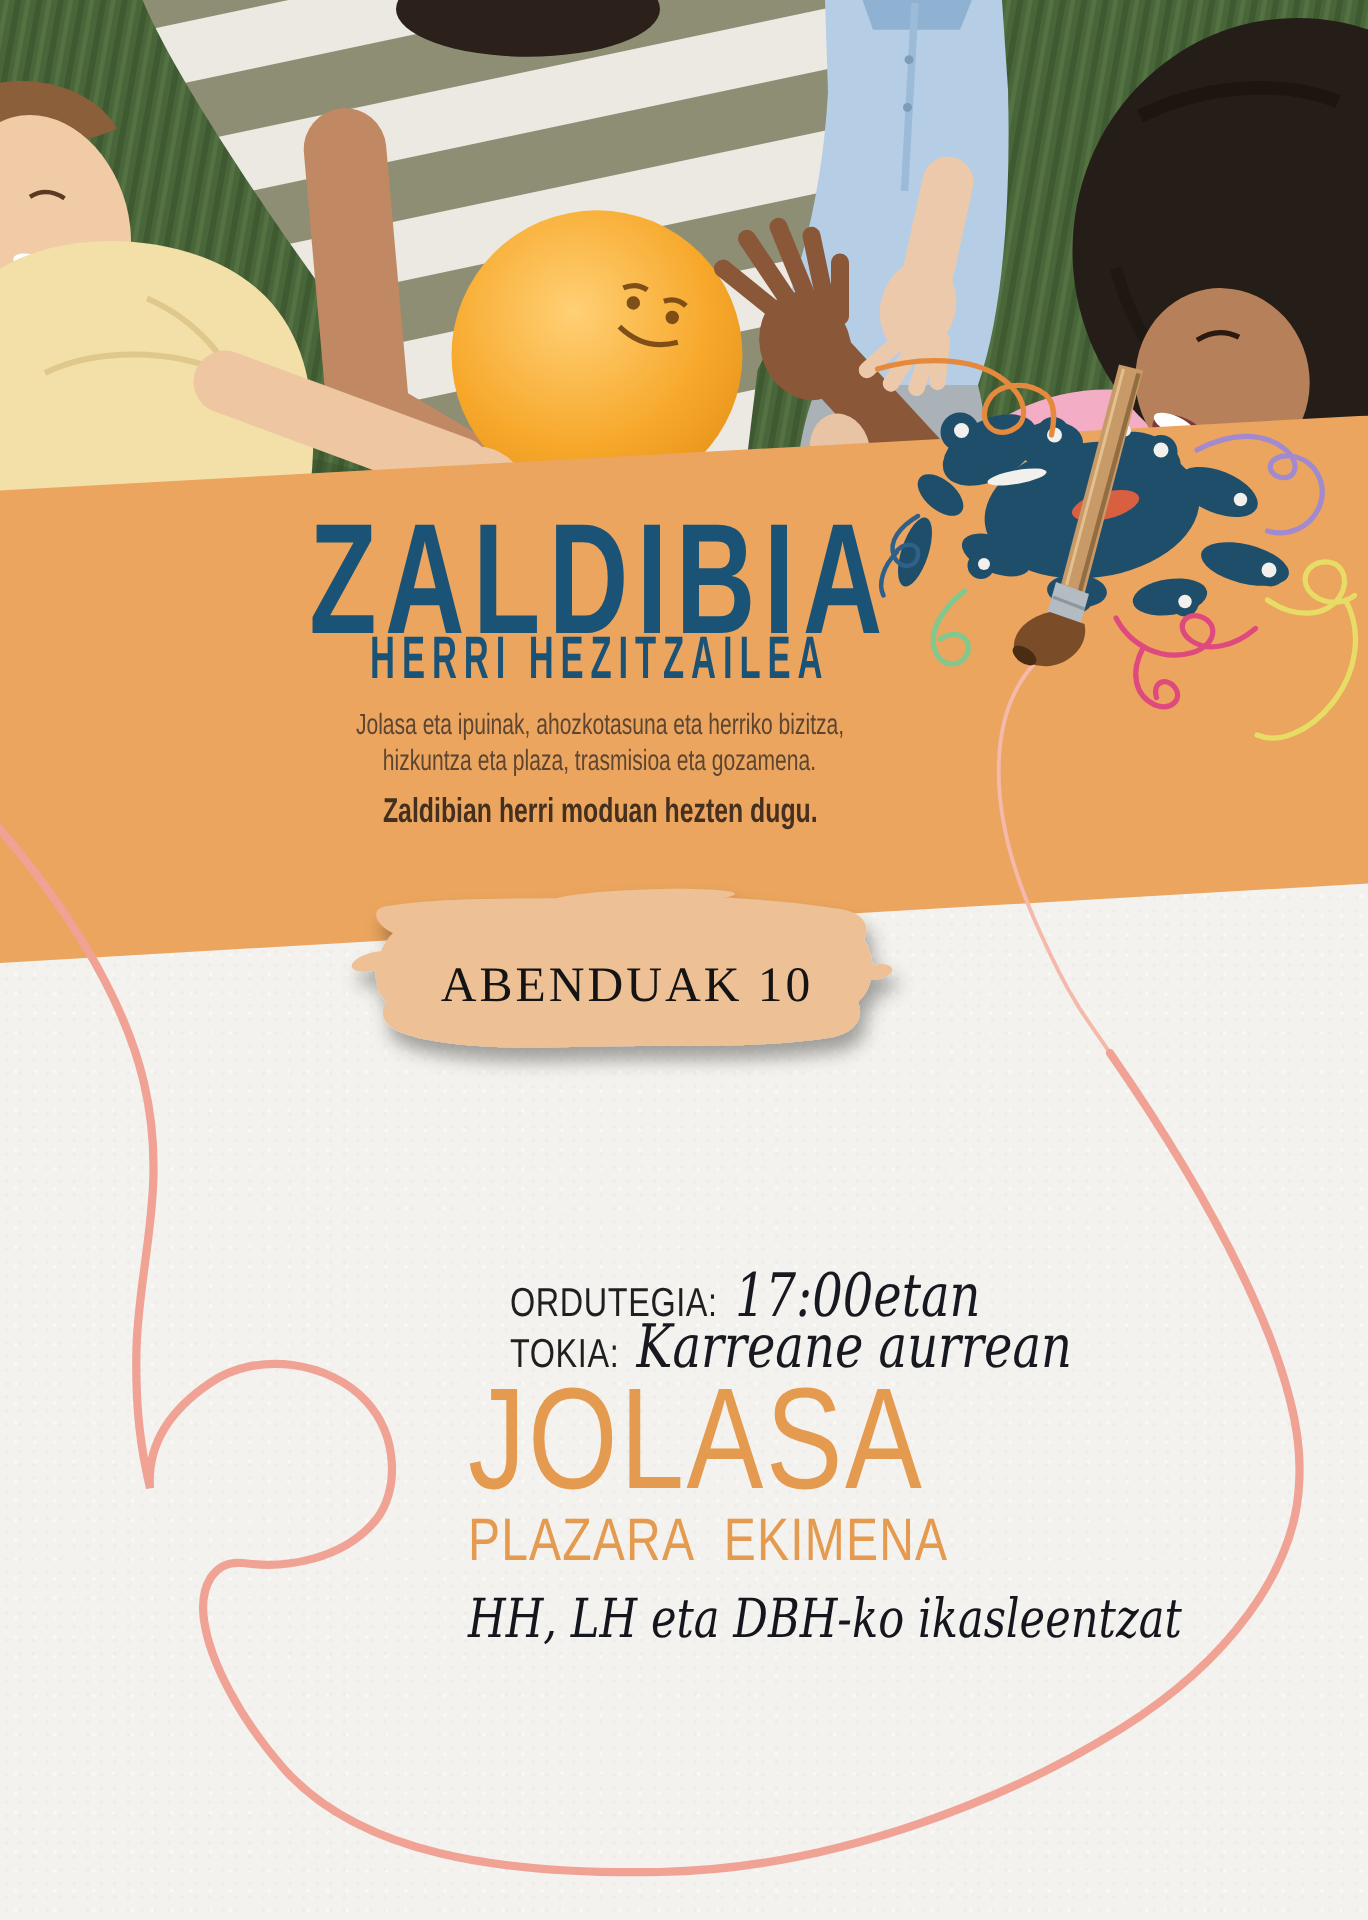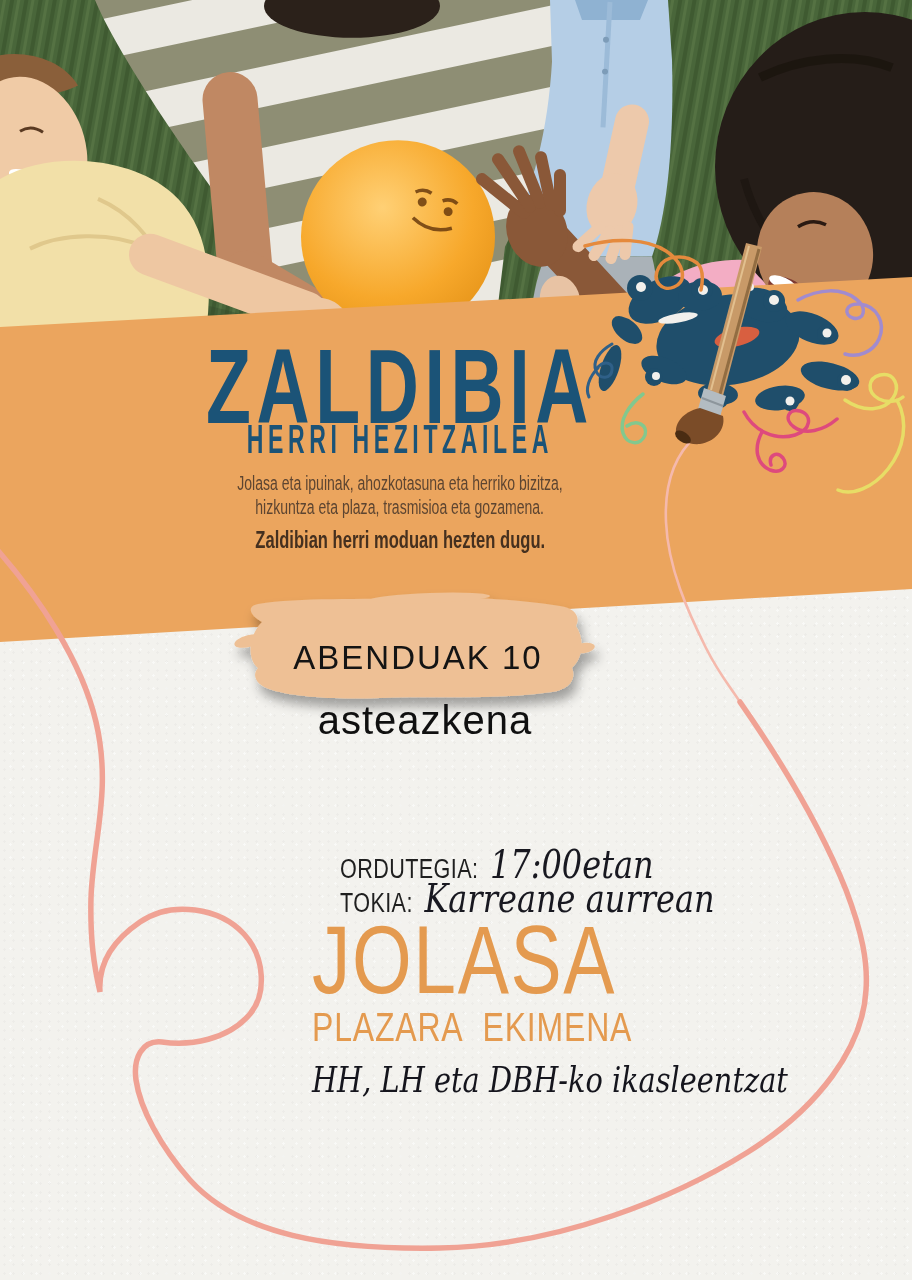--- a/index.html
+++ b/index.html
@@ -25,21 +25,21 @@
   .t-title{top:62px;font-size:105px;font-weight:bold;letter-spacing:8px;color:#1b5377;}
   .t-title .sqz{transform:scaleX(0.875);}
   .t-sub{top:147px;font-size:40px;font-weight:bold;letter-spacing:8px;color:#1b5377;}
   .t-sub .sqz{transform:scaleX(0.72);}
   .t-desc{font-size:19.5px;color:#5d4531;font-weight:500;}
   .t-desc .sqz{transform:scaleX(0.9);}
   .t-d1{top:202px;} .t-d2{top:226px;}
   .t-motto{top:257px;font-size:23px;font-weight:bold;color:#45301f;}
   .t-motto .sqz{transform:scaleX(0.9);}
   .overlay{position:absolute;left:0;top:0;width:912px;height:1280px;z-index:3;pointer-events:none;}
-  .txt{position:absolute;z-index:4;white-space:nowrap;line-height:1;}
+  .txt{position:absolute;z-index:4;white-space:nowrap;line-height:1;font-family:Liberation Serif, serif;}
   .date-badge-text{left:258px;top:641px;width:320px;text-align:center;font-size:33px;
     letter-spacing:2px;color:#141414;}
   .weekday{left:275px;top:700px;width:300px;text-align:center;font-size:40px;
     letter-spacing:1px;color:#101010;}
   .lower{position:absolute;left:312px;top:840px;width:620px;height:320px;z-index:4;
     transform:scaleX(0.8);transform-origin:0 0;}
   .lw{position:absolute;left:0;white-space:nowrap;line-height:1;}
   .detail-line1{top:4px;margin-left:35px;}
   .detail-line2{top:38px;margin-left:35px;}
   .detail-label{font-size:27px;color:#1f1f1f;letter-spacing:0.5px;vertical-align:baseline;}
@@ -253,21 +253,20 @@
       <path stroke="#e58a3d" d="M 585,246 C 615,237 648,239 666,251 C 684,263 688,281 674,287 C 662,292 651,281 659,267 C 665,256 684,253 697,263 C 704,269 703,280 701,290"></path>
       <path stroke="#a18bce" d="M 798,300 C 820,288 842,288 856,299 C 868,308 864,321 853,318 C 843,315 845,303 860,304 C 877,306 886,323 879,339 C 873,352 858,358 845,354"></path>
       <path stroke="#e7dd66" d="M 845,400 C 864,413 884,411 893,398 C 901,386 894,372 880,375 C 868,378 866,392 879,399 C 887,403 897,402 903,397 M 897,400 C 909,422 904,449 888,469 C 873,488 852,496 838,490"></path>
       <path stroke="#82c88e" d="M 643,394 C 629,405 619,420 623,433 C 627,445 641,446 645,435 C 648,425 637,419 627,426"></path>
       <path stroke="#de4a7d" d="M 744,412 C 754,431 775,441 795,435 C 811,430 813,415 800,411 C 789,408 783,419 794,427 C 805,435 823,431 837,419 M 762,432 C 753,449 757,464 770,470 C 781,474 789,466 783,458 C 777,451 768,455 771,465"></path>
       <path stroke="#2f6088" stroke-width="3" d="M 612,344 C 600,351 592,361 596,371 C 600,380 611,379 612,370 C 613,362 604,361 598,367 M 598,368 C 589,377 585,389 589,397"></path>
     </g>
   </svg>
 
   <div class="txt date-badge-text">ABENDUAK 10</div>
-  <div class="txt weekday">asteazkena</div>
 
   <div class="lower">
     <div class="lw detail-line1">
       <span class="detail-label">ORDUTEGIA:</span>
       <span class="detail-value">17:00etan</span>
     </div>
     <div class="lw detail-line2">
       <span class="detail-label">TOKIA:</span>
       <span class="detail-value">Karreane aurrean</span>
     </div>

